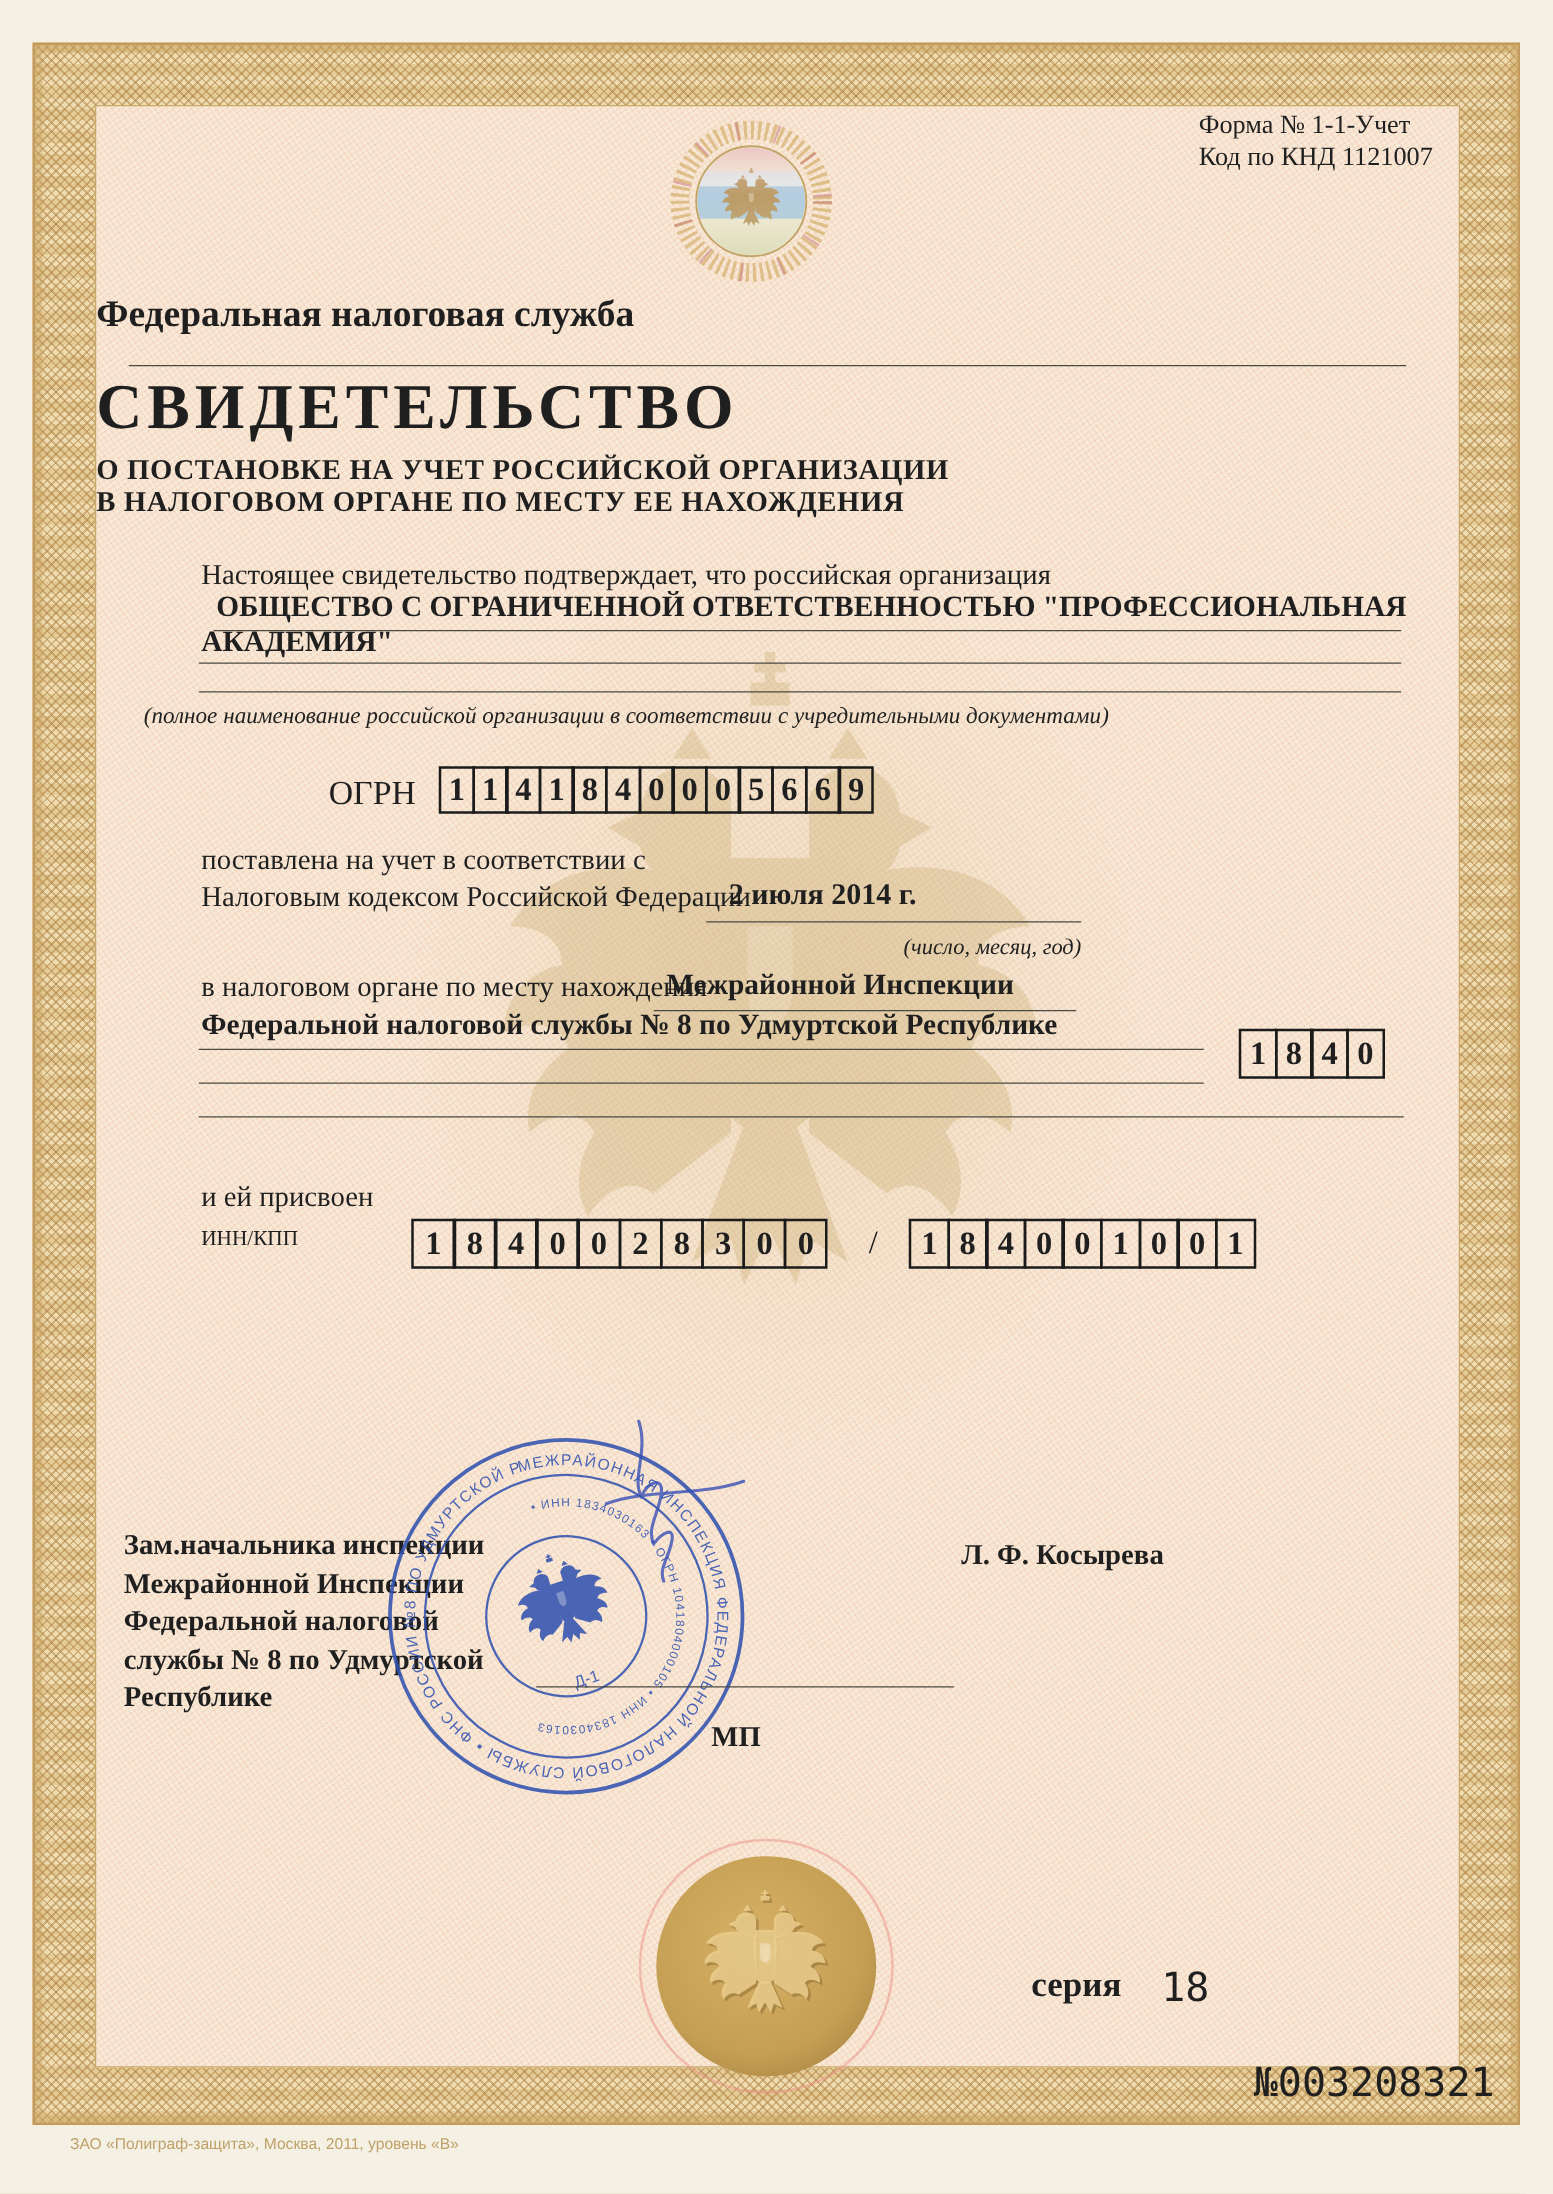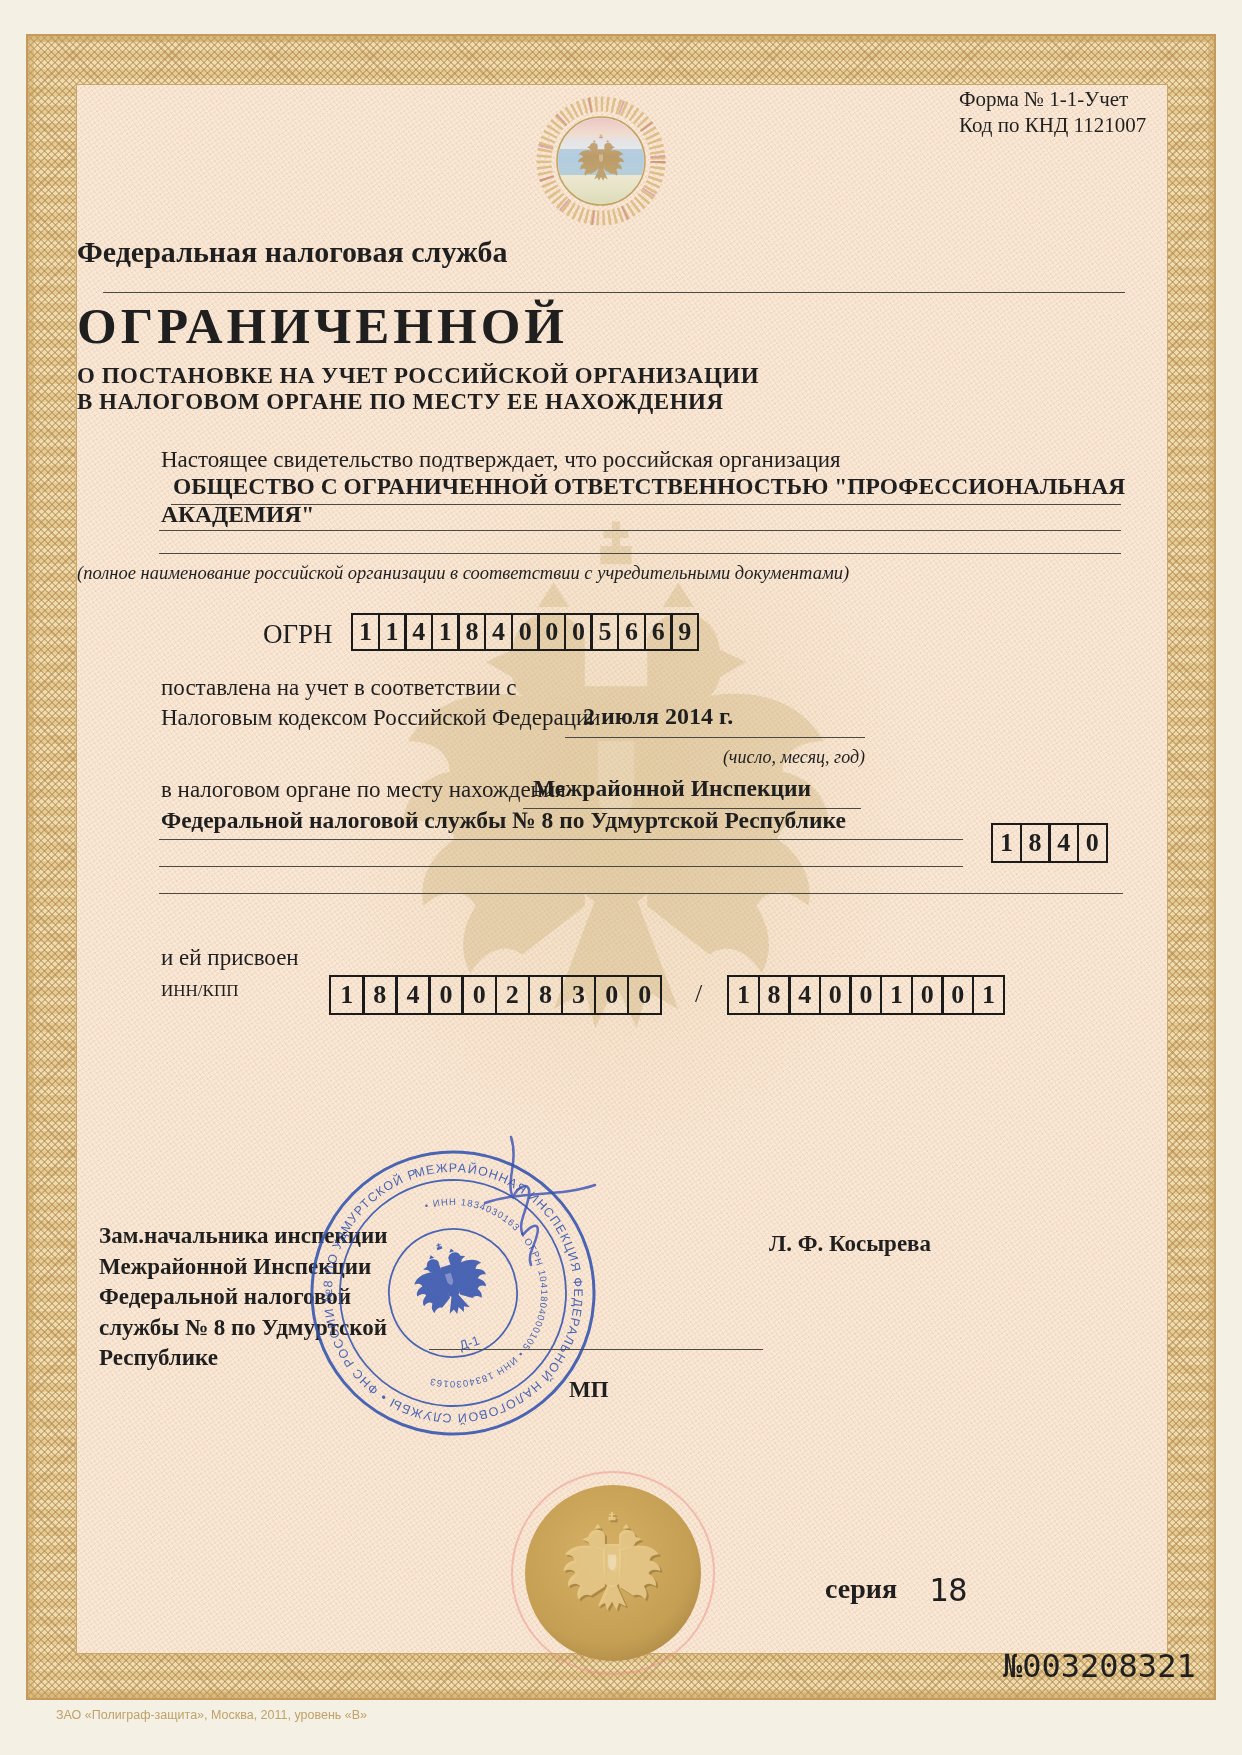--- a/index.html
+++ b/index.html
@@ -98,31 +98,31 @@
         <rect x="24" y="44" width="88" height="12" fill="#dde9f2" opacity=".8"></rect>
         <rect x="24" y="56" width="88" height="26" fill="#9fc3e2" opacity=".85"></rect>
         <use href="#eagle" x="40" y="38" width="56" height="56" fill="#b5925a"></use>
         <circle cx="68" cy="68" r="43" fill="url(#holog)"></circle>
       </g>
     </svg>
 
     <div class="abs ctr agency" style="top:150px;">Федеральная налоговая служба</div>
     <div class="uline" style="top:207px;left:26px;width:1022px;"></div>
 
-    <div class="abs ctr title" style="top:212px;">ОГРАНИЧЕННОЙ</div>
+    <div class="abs ctr title" style="top:212px;">СВИДЕТЕЛЬСТВО</div>
     <div class="abs ctr subtitle" style="top:278px;">О ПОСТАНОВКЕ НА УЧЕТ РОССИЙСКОЙ ОРГАНИЗАЦИИ</div>
     <div class="abs ctr subtitle" style="top:304px;">В НАЛОГОВОМ ОРГАНЕ  ПО МЕСТУ ЕЕ НАХОЖДЕНИЯ</div>
 
     <div class="abs txt" style="left:84px;top:362px;">Настоящее свидетельство подтверждает, что российская организация</div>
     <div class="abs txt b" style="left:96px;top:388px;font-size:23.5px;">ОБЩЕСТВО С ОГРАНИЧЕННОЙ ОТВЕТСТВЕННОСТЬЮ "ПРОФЕССИОНАЛЬНАЯ</div>
     <div class="uline" style="top:419px;left:94px;width:950px;"></div>
     <div class="abs txt b" style="left:84px;top:416px;font-size:23.5px;">АКАДЕМИЯ"</div>
     <div class="uline" style="top:445px;left:82px;width:962px;"></div>
     <div class="uline" style="top:468px;left:82px;width:962px;"></div>
-    <div class="abs ctr note" style="top:478px;">(полное наименование российской организации в соответствии с учредительными документами)</div>
+    <div class="abs ctr note" style="top:478px;padding-left:38px;">(полное наименование российской организации в соответствии с учредительными документами)</div>
 
     <div class="abs" style="left:186px;top:534px;font-size:27px;">ОГРН</div>
     <div class="cellrow" style="left:274px;top:528px;--cw:29px;--ch:38px;">
         <span class="cell">1</span>
         <span class="cell">1</span>
         <span class="cell">4</span>
         <span class="cell">1</span>
         <span class="cell">8</span>
         <span class="cell">4</span>
         <span class="cell">0</span>

